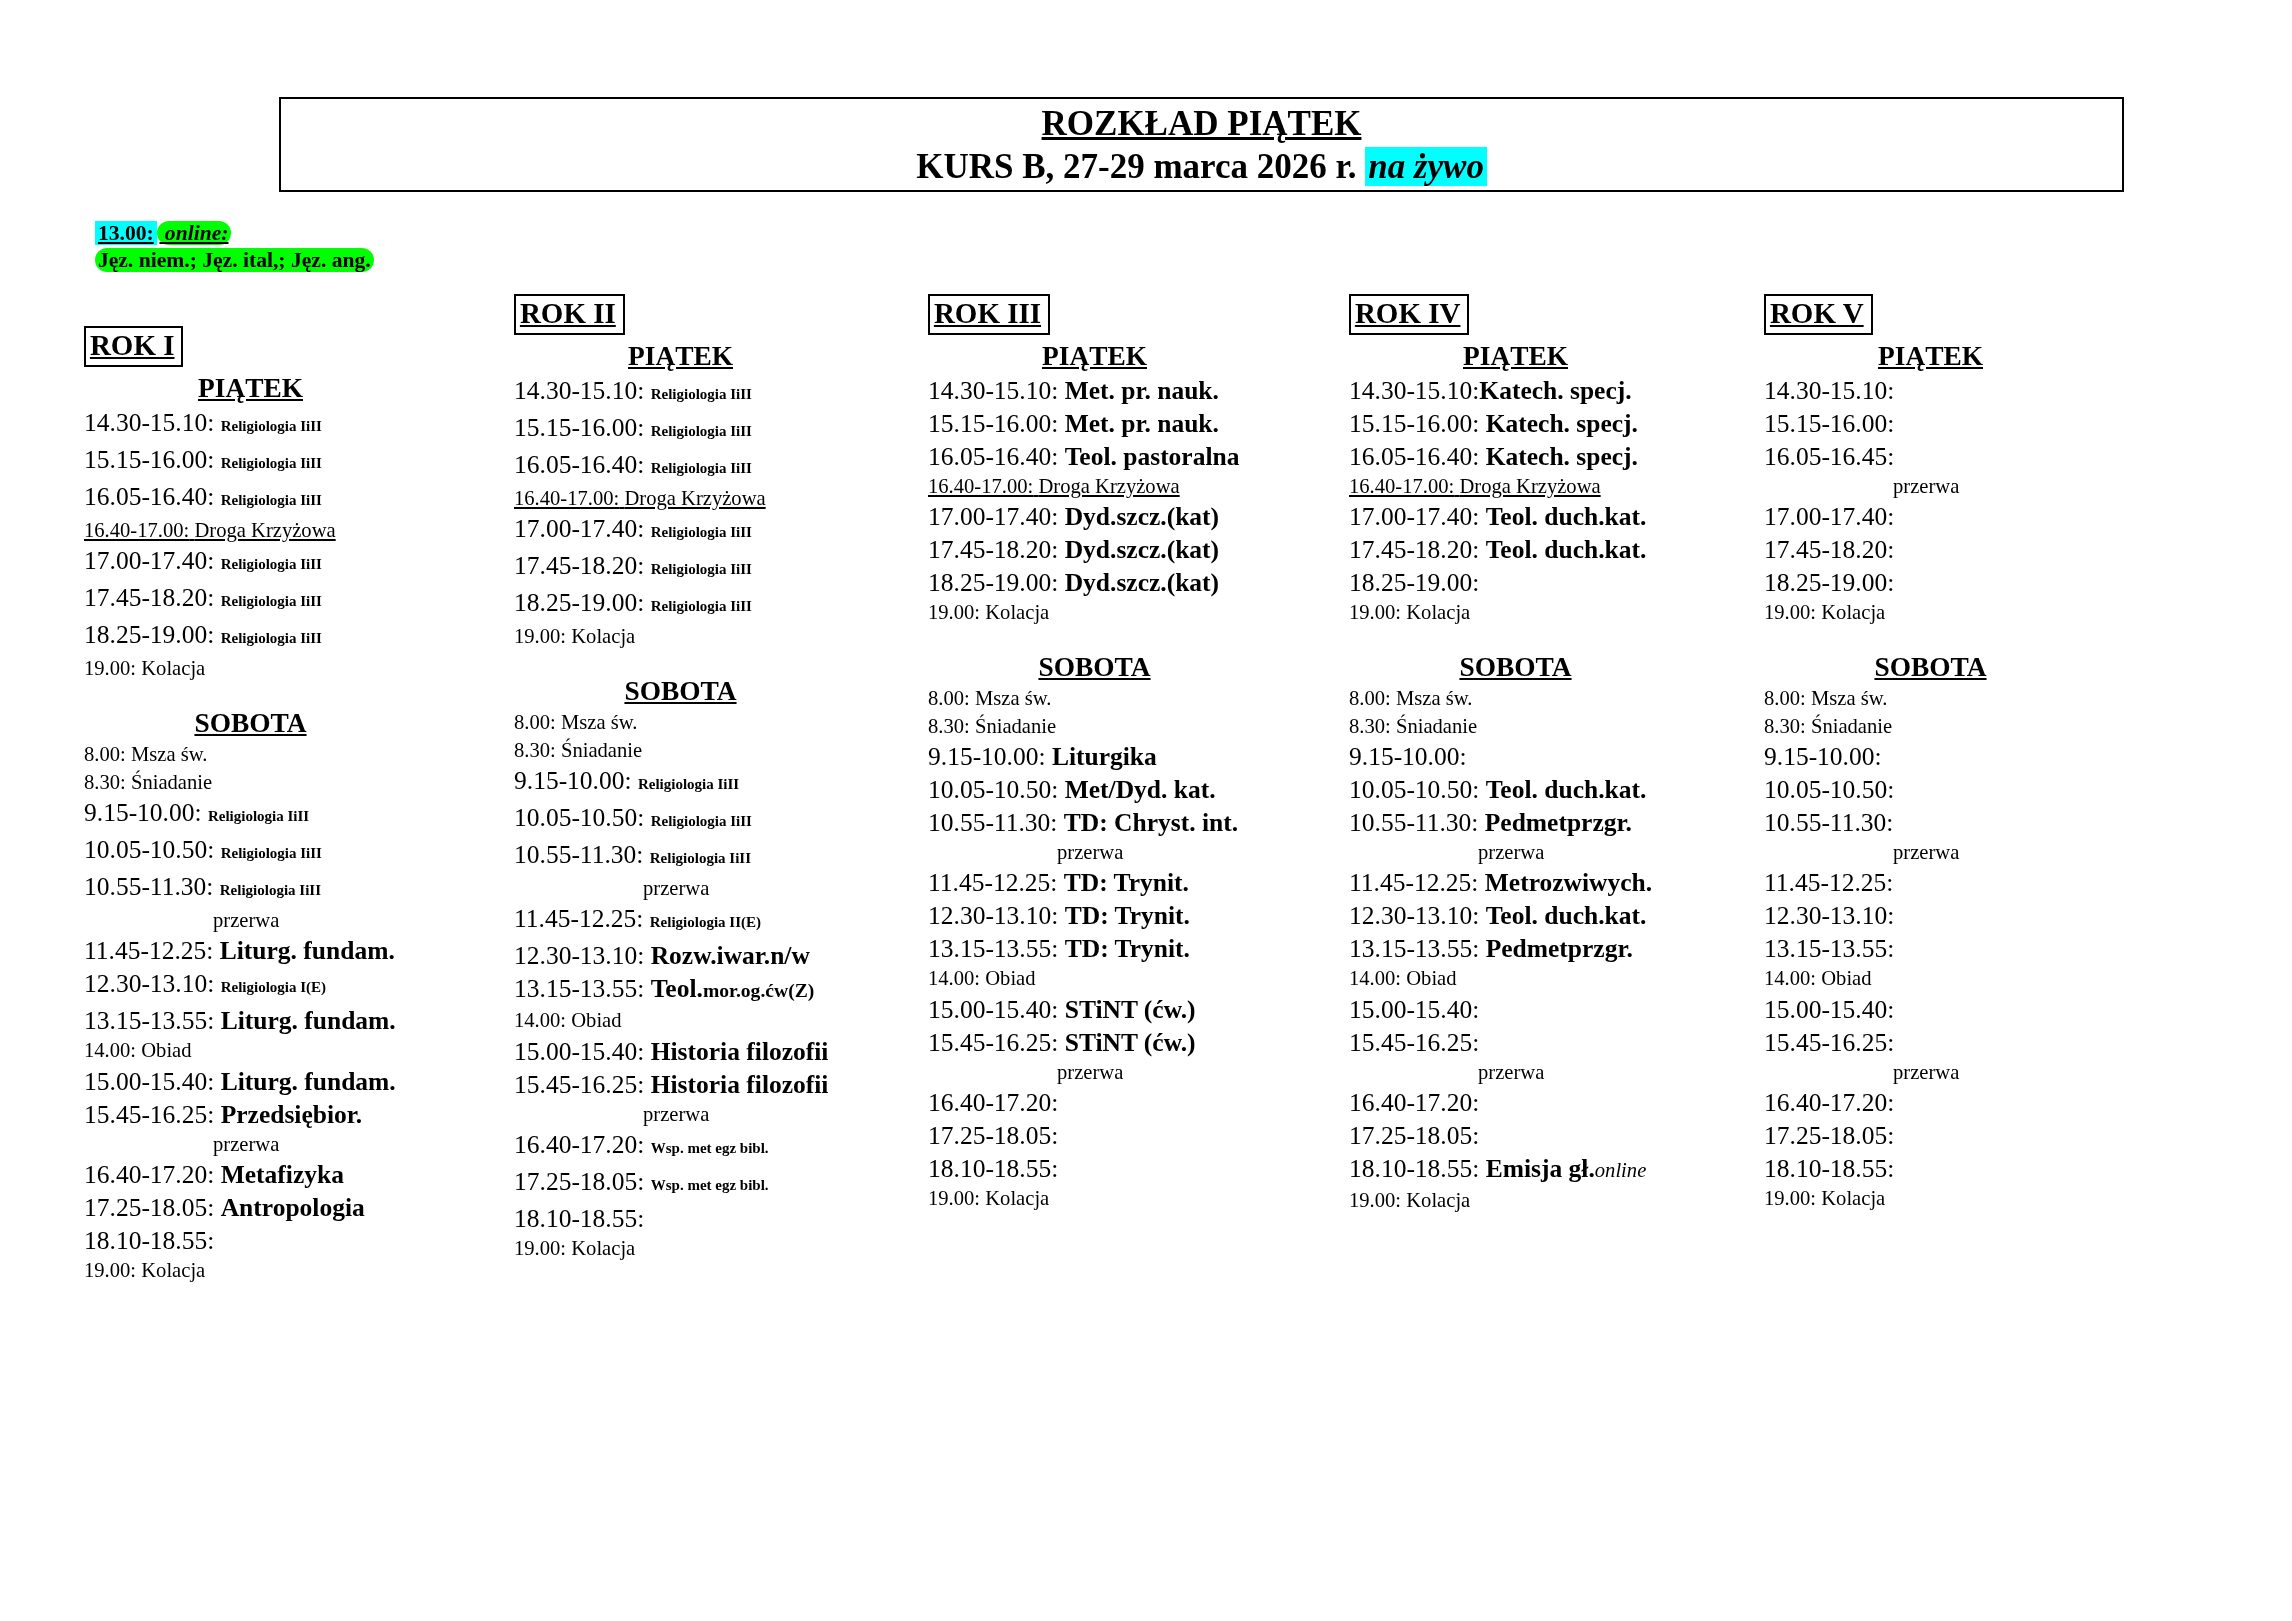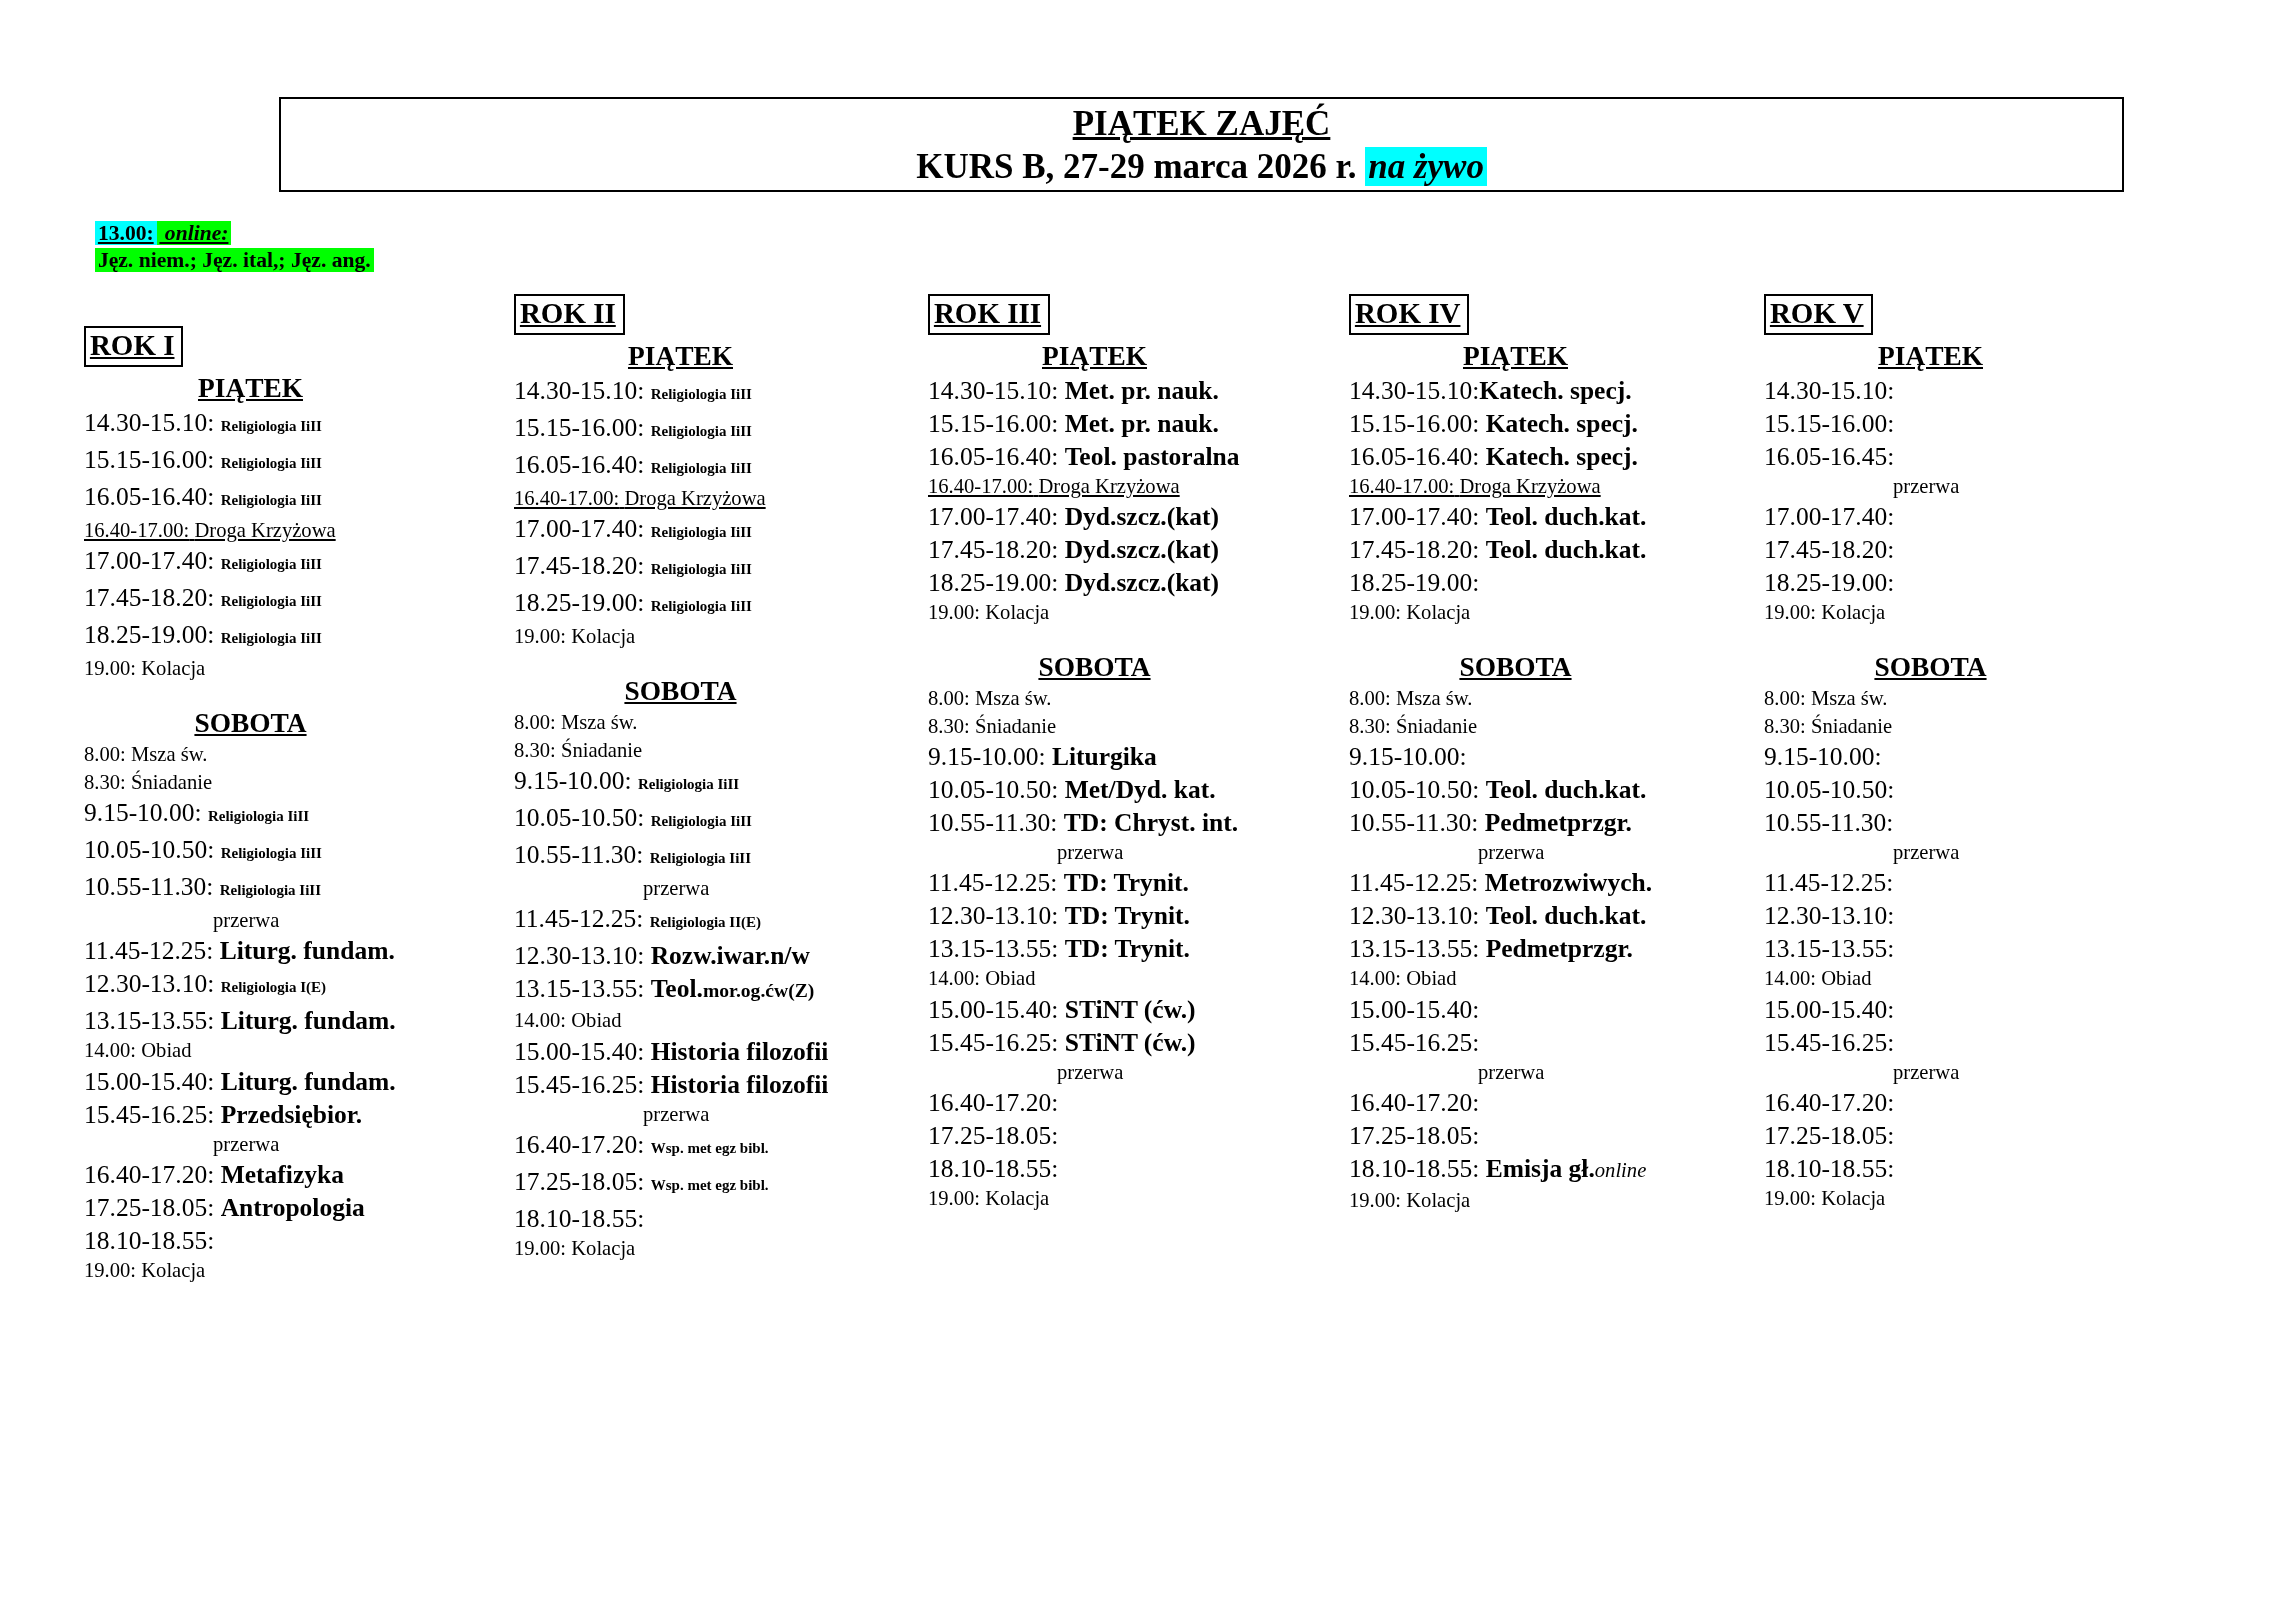--- a/index.html
+++ b/index.html
@@ -10,21 +10,21 @@
   .title-box{position:absolute;left:279px;top:97px;width:1841px;height:88px;
              border:2.9px solid #000;text-align:center;padding-top:2.9px;box-sizing:content-box;}
   .t1{font-size:35px;font-weight:bold;line-height:43px;}
   .t1 .u-span{text-decoration:underline;}
   .t2{font-size:35px;font-weight:bold;line-height:43px;}
   .ital{font-style:italic;}
   .u{text-decoration:underline;}
 
   
   .hl-cyan{padding:0 2.9px;}
-  .hl-green{padding:0 2.9px;}
+  .hl-green{padding:0 2.9px;border-radius:12px;}
 
   
   .note{position:absolute;left:95px;top:220px;font-size:21.6px;font-weight:bold;line-height:26.5px;}
 
   
   .column{position:absolute;top:294px;width:421px;}
   .column:nth-child(1){left:84px;margin-top:32px;}
   .column:nth-child(2){left:514px;}
   .column:nth-child(3){left:928px;}
   .column:nth-child(4){left:1349px;}
@@ -45,21 +45,21 @@
   .entry.smallu{font-size:20.6px;line-height:27.4px;text-decoration:underline;}
   .entry.brk{font-size:20.6px;line-height:27.4px;padding-left:129px;}
 </style>
 </head>
 <body>
 
 <div class="page">
 
   <div class="title-box">
     <div class="t1">
-      <span class="u-span">PIĄTEK ZAJĘĆ</span>
+      <span class="u-span">ROZKŁAD PIĄTEK</span>
     </div>
     <div class="t2">
       <span>KURS B, 27-29 marca 2026 r. </span><span class="hl-cyan ital" style="background: rgb(0, 255, 255);">na żywo</span>
     </div>
   </div>
 
   <div class="note">
     <div>
       <span class="hl-cyan u" style="background: rgb(0, 255, 255);">13.00:</span><span class="hl-green u ital" style="background: rgb(0, 255, 0);"> online:</span>
     </div>

